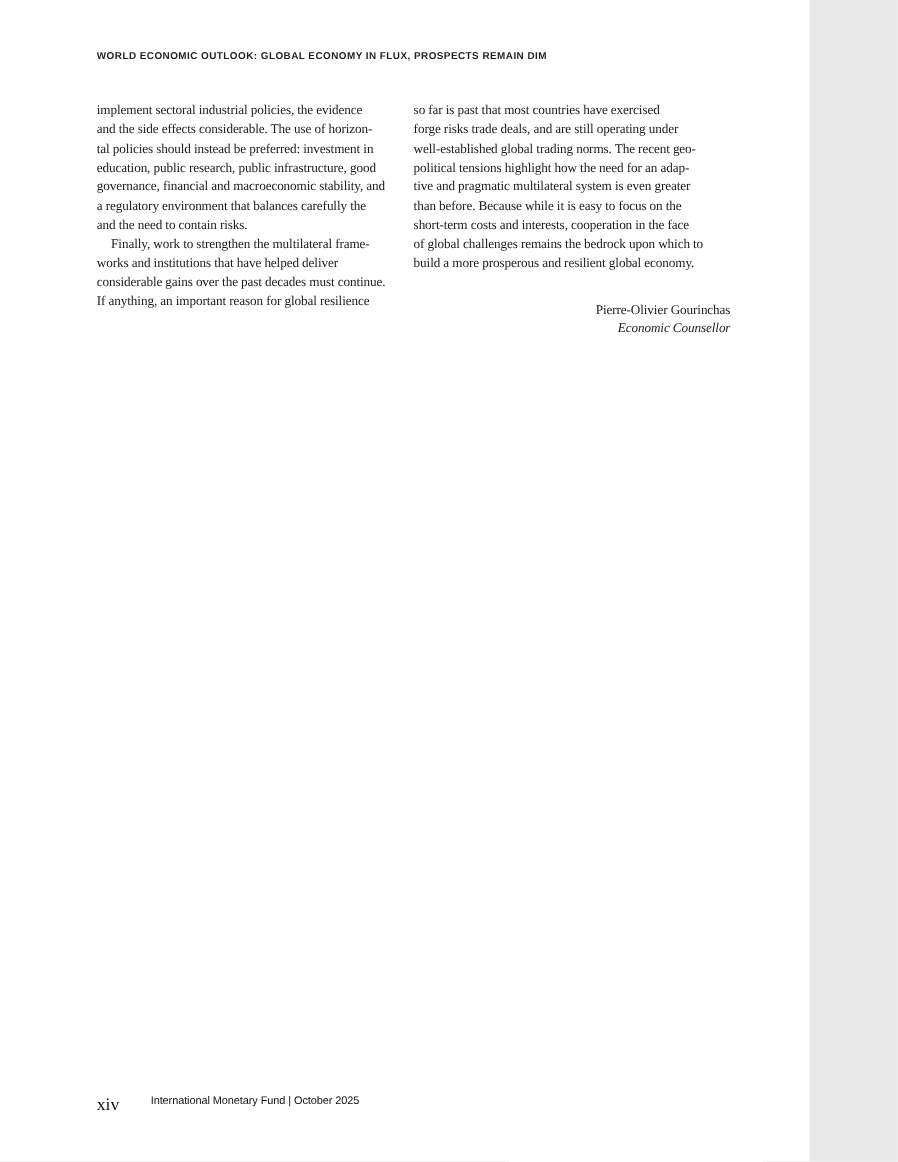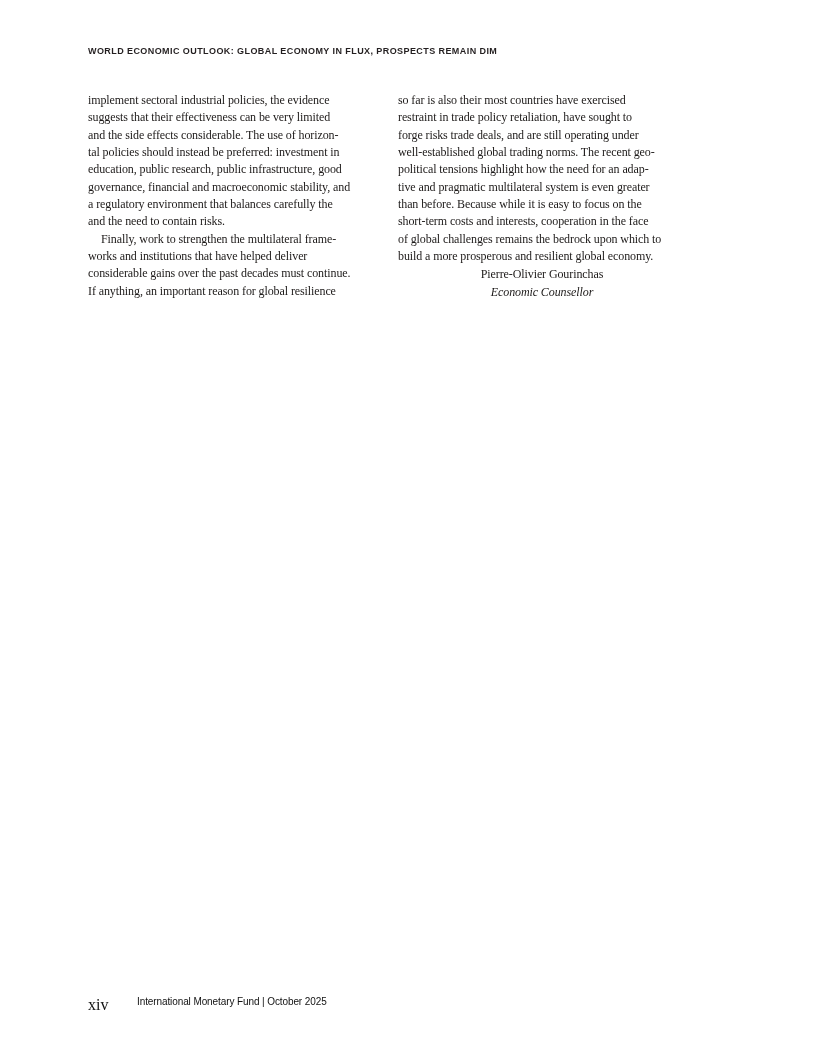--- a/index.html
+++ b/index.html
@@ -1,18 +1,18 @@
 <!DOCTYPE html>
 <html><head>
 <meta charset="utf-8">
 <style>
   html, body { margin: 0; padding: 0; background: #e8e8e8; }
   .page {
     position: relative;
-    width: 816px;
+    width: 736px;
     height: 1056px;
     background: #ffffff;
     overflow: hidden;
     font-family: "Liberation Serif", serif;
   }
   .running-header {
     position: absolute;
     left: 88px;
     top: 46px;
     font-family: "Liberation Sans", sans-serif;
@@ -21,36 +21,35 @@
     letter-spacing: 0.42px;
     color: #231f20;
     white-space: nowrap;
   }
   .columns {
     position: absolute;
     left: 88px;
     top: 92px;
     width: 598px;
     display: flex;
-    gap: 22px;
   }
   .col {
     width: 288px;
     font-size: 12px;
     line-height: 17.33px;
     color: #1d1a19;
   }
   .line {
     white-space: nowrap;
     letter-spacing: -0.1px;
   }
   .para.indent .line:first-child { padding-left: 13px; }
   .signature {
-    margin-top: 1px;
-    text-align: center;
+    margin-top: 25px;
+    text-align: right;
   }
   .signature .sig-name { letter-spacing: -0.1px; }
   .signature .sig-title { font-style: italic; letter-spacing: -0.1px; }
   .footer-pagenum {
     position: absolute;
     left: 88px;
     top: 996px;
     font-family: "Liberation Serif", serif;
     font-size: 16px;
     color: #111111;
@@ -72,41 +71,39 @@
 
 <div class="page">
 
   <div class="running-header">WORLD ECONOMIC OUTLOOK: GLOBAL ECONOMY IN FLUX, PROSPECTS REMAIN DIM</div>
 
   <div class="columns">
 
     <div class="col">
         <div class="para">
           <div class="line">implement sectoral industrial policies, the evidence</div>
-          <div class="line">suggests that their effectiveness can be very limited</div>
           <div class="line">and the side effects considerable. The use of horizon-</div>
           <div class="line">tal policies should instead be preferred: investment in</div>
           <div class="line">education, public research, public infrastructure, good</div>
           <div class="line">governance, financial and macroeconomic stability, and</div>
           <div class="line">a regulatory environment that balances carefully the</div>
           <div class="line">and the need to contain risks.</div>
         </div>
         <div class="para indent">
           <div class="line">Finally, work to strengthen the multilateral frame-</div>
           <div class="line">works and institutions that have helped deliver</div>
           <div class="line">considerable gains over the past decades must continue.</div>
           <div class="line">If anything, an important reason for global resilience</div>
         </div>
       </div>
 
     <div class="col">
       <div>
           <div class="para">
-            <div class="line">so far is also their most countries have exercised</div>
-            <div class="line">restraint in trade policy retaliation, have sought to</div>
+            <div class="line">so far is past that most countries have exercised</div>
             <div class="line">forge risks trade deals, and are still operating under</div>
             <div class="line">well-established global trading norms. The recent geo-</div>
             <div class="line">political tensions highlight how the need for an adap-</div>
             <div class="line">tive and pragmatic multilateral system is even greater</div>
             <div class="line">than before. Because while it is easy to focus on the</div>
             <div class="line">short-term costs and interests, cooperation in the face</div>
             <div class="line">of global challenges remains the bedrock upon which to</div>
             <div class="line">build a more prosperous and resilient global economy.</div>
           </div>
         </div>

